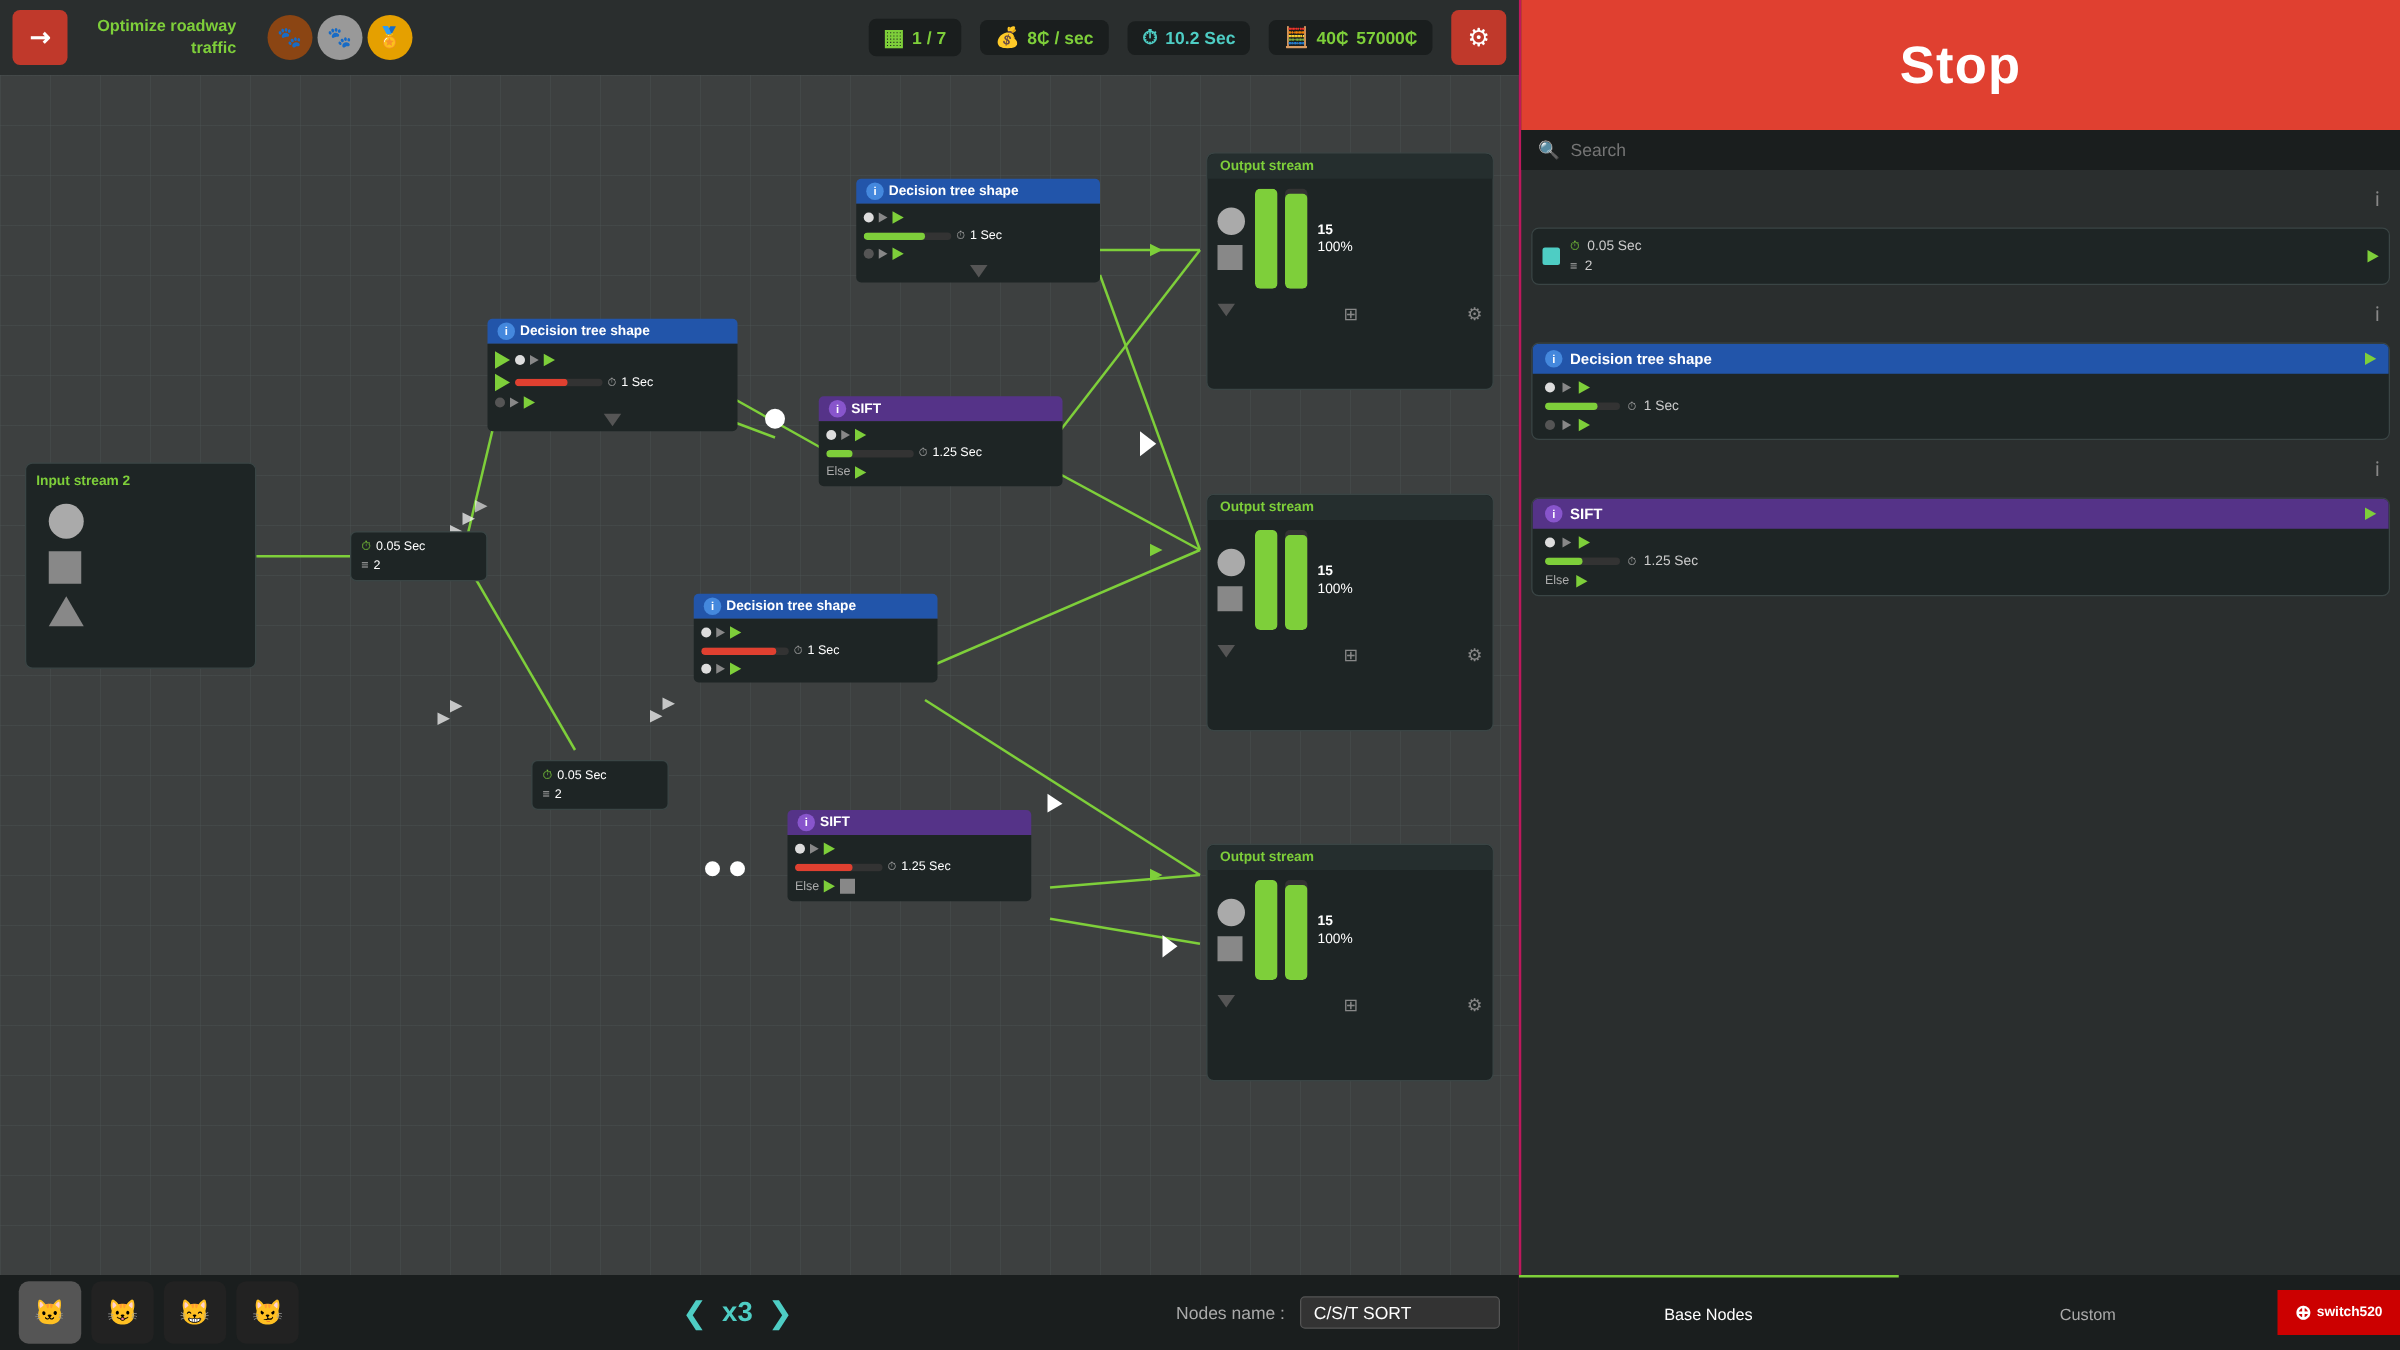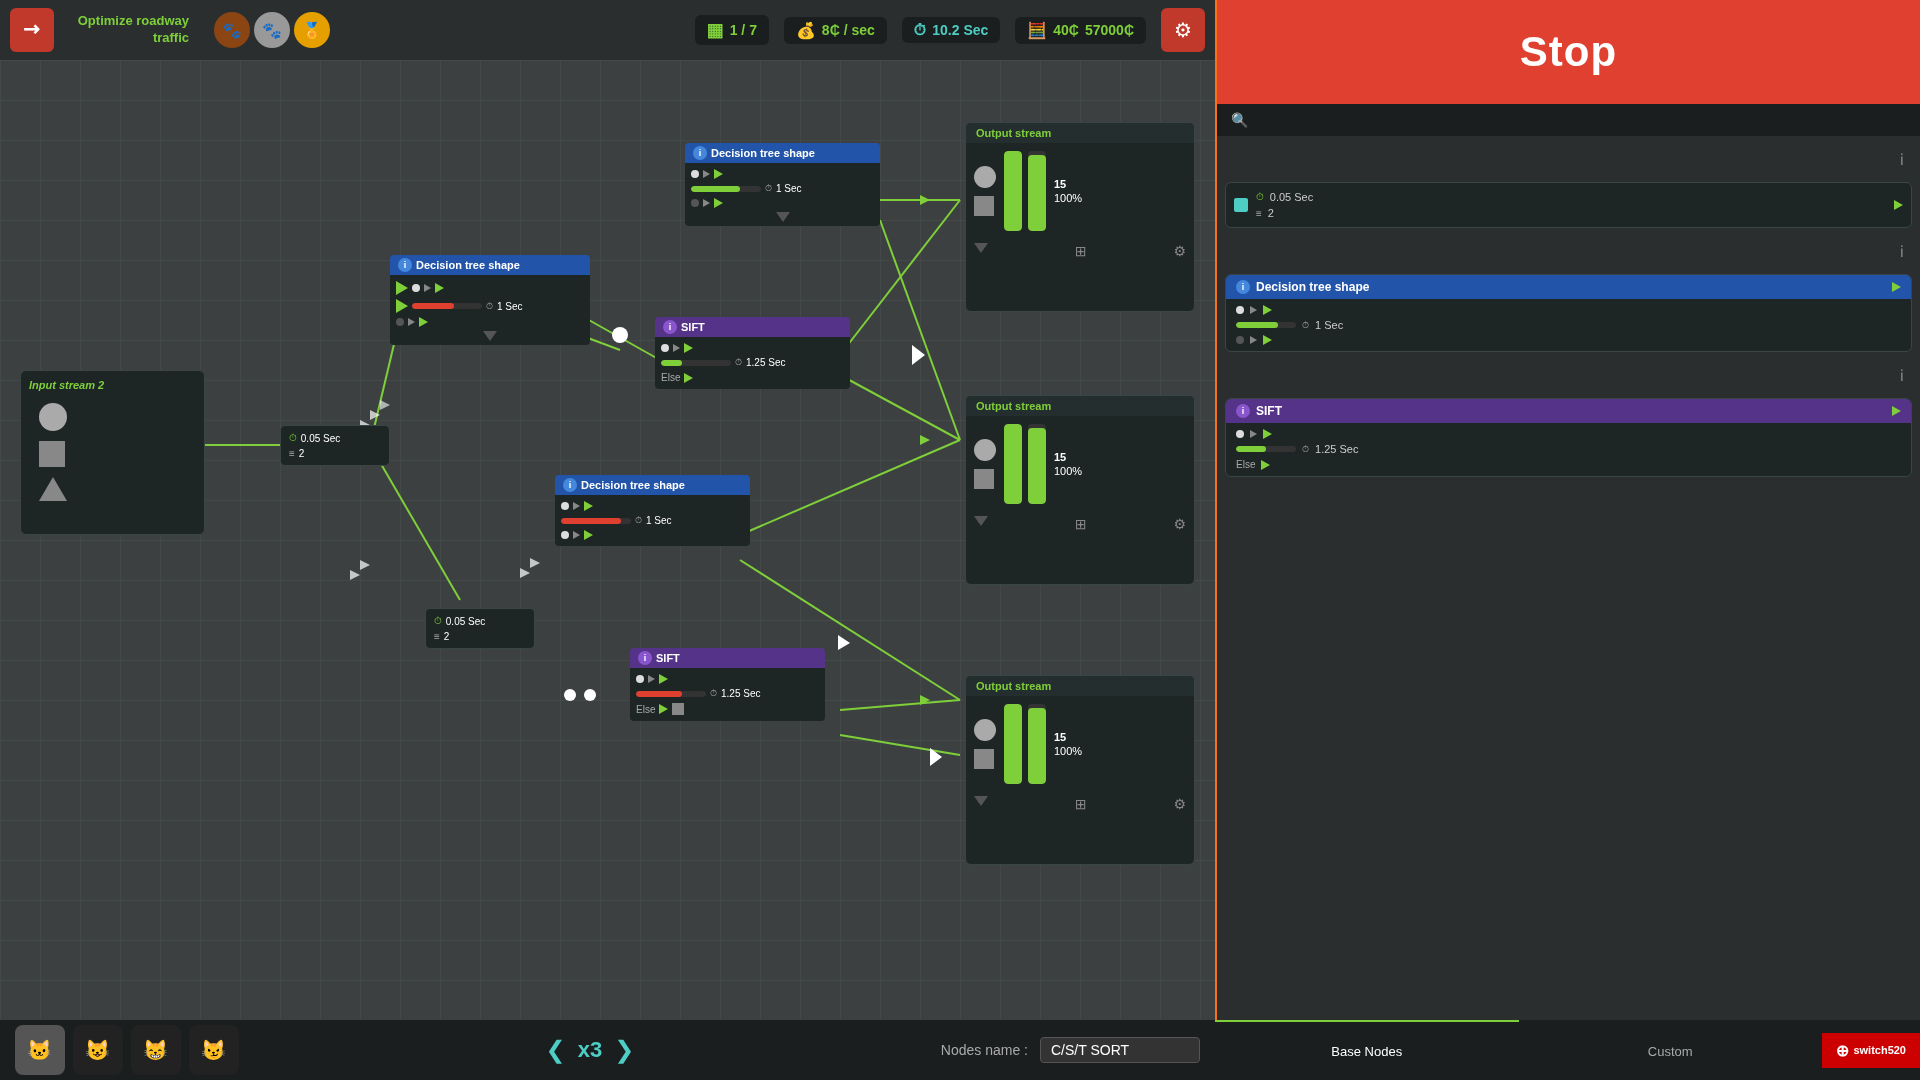--- a/index.html
+++ b/index.html
@@ -181,21 +181,20 @@
       border: 1px solid #3a4545;
       border-radius: 6px;
       padding: 8px;
     }
 
     .input-stream-label {
       color: #7ecf3a;
       font-size: 11px;
       font-weight: bold;
       margin-bottom: 8px;
-      font-style: italic;
     }
 
     .shape-row {
       display: flex;
       flex-direction: column;
       gap: 10px;
       align-items: flex-start;
       padding: 4px 10px;
     }
 
@@ -299,21 +298,21 @@
     }
 
     
     .right-panel {
       position: absolute;
       top: 0;
       right: 0;
       width: 705px;
       height: 1080px;
       background: #2a2e2e;
-      border-left: 2px solid #f97316;
+      border-left: 2px solid #be185d;
       display: flex;
       flex-direction: column;
     }
 
     .stop-btn {
       background: #e04030;
       color: white;
       font-size: 42px;
       font-weight: bold;
       text-align: center;
@@ -837,20 +836,21 @@
 </div>
 
 <div class="right-panel">
 
   <div class="stop-btn">
     <span>Stop</span>
   </div>
 
   <div class="search-bar">
     <span style="color:#888; font-size:14px;">🔍</span>
+    <input class="search-input" type="text" placeholder="Search" style="">
   </div>
 
   <div class="right-nodes-list">
 
     <div style="display:flex; justify-content:flex-end; padding:4px 8px;">
       <span style="color:#888; font-size:16px; cursor:pointer;">ℹ</span>
     </div>
 
     <div class="right-node-card">
       <div class="right-node-body" style="flex-direction:row; align-items:center; gap:8px; padding:8px;">

